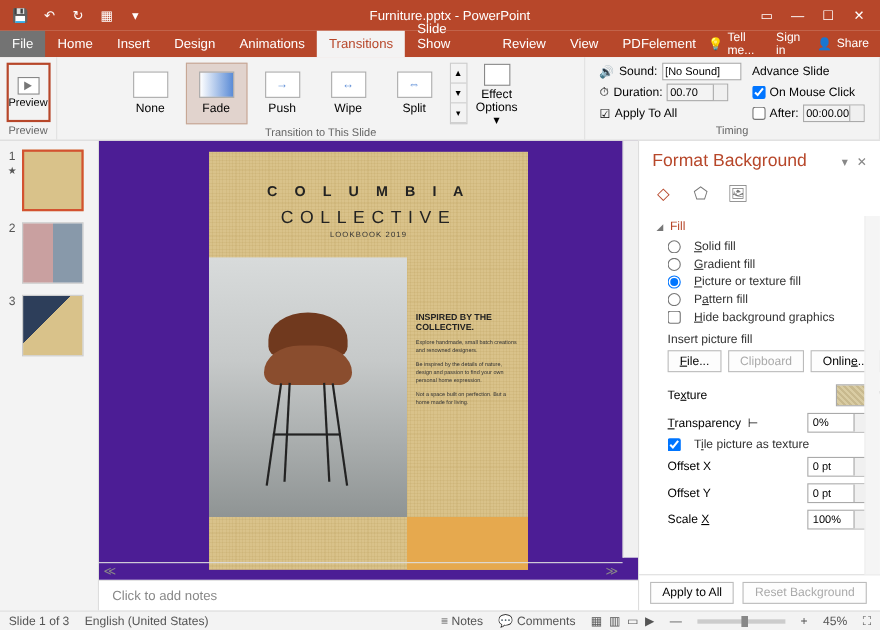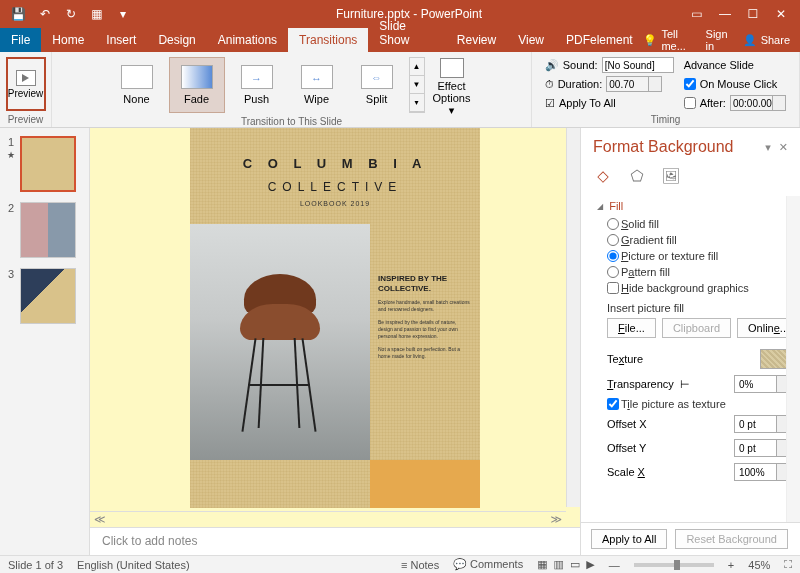--- a/index.html
+++ b/index.html
@@ -5,21 +5,21 @@
 *{box-sizing:border-box;margin:0;padding:0;font-family:"Segoe UI",Arial,sans-serif;font-size:11px;user-select:none}
 body{width:800px;height:573px;background:#fff;overflow:hidden;position:relative}
 .titlebar{height:28px;background:#b7472a;display:flex;align-items:center;color:#fff}
 .titlebar .qat{display:flex;align-items:center;gap:4px;padding-left:8px}
 .titlebar .qat span{width:22px;height:22px;display:flex;align-items:center;justify-content:center;font-size:12px}
 .titlebar .title{flex:1;text-align:center;font-size:12px}
 .titlebar .winctrl{display:flex;align-items:center;gap:2px;padding-right:6px}
 .titlebar .winctrl span{width:26px;height:22px;display:flex;align-items:center;justify-content:center;font-size:12px}
 .menubar{height:24px;background:#b7472a;display:flex;align-items:flex-end;color:#fff}
 .menubar .tab{padding:5px 11px;font-size:12px;cursor:pointer}
-.menubar .tab.file{background:#0369a1}
+.menubar .tab.file{background:#737373}
 .menubar .tab.active{background:#f3f3f3;color:#b7472a}
 .menubar .spacer{flex:1}
 .menubar .right{display:flex;align-items:center;gap:8px;padding-right:10px;font-size:12px}
 .menubar .right span{display:flex;align-items:center;gap:4px}
 .ribbon{height:76px;background:#f3f3f3;border-bottom:1px solid #d4d4d4;display:flex;position:relative}
 .ribbon .group{display:flex;flex-direction:column;align-items:center;border-right:1px solid #e1e1e1;padding:2px 6px 0}
 .ribbon .group .content{flex:1;display:flex;align-items:center;gap:4px}
 .ribbon .group .label{font-size:10px;color:#666;padding-bottom:2px}
 .preview-btn{width:40px;display:flex;flex-direction:column;align-items:center;gap:2px;border:2px solid #b7472a;padding:4px 2px;height:54px;justify-content:center}
 .preview-btn .ico{width:20px;height:16px;border:1px solid #888;background:#fff;position:relative}
@@ -38,45 +38,45 @@
 .timing-grid .spin{width:56px;height:16px;border:1px solid #aaa;font-size:10px;padding:0 14px 0 2px;display:flex;align-items:center;position:relative}
 .timing-grid .spin::after{content:"";position:absolute;right:0;top:0;width:12px;height:100%;border-left:1px solid #aaa;background:linear-gradient(#f0f0f0,#f0f0f0)}
 .timing-grid input[type=checkbox]{width:12px;height:12px}
 .stage{position:absolute;top:128px;left:0;right:0;bottom:18px;display:flex}
 .thumbs{width:90px;background:#f3f3f3;border-right:1px solid #ddd;padding:8px 6px;overflow:hidden}
 .thumb-row{display:flex;gap:4px;margin-bottom:10px}
 .thumb-row .num{font-size:11px;color:#555;width:10px;display:flex;flex-direction:column;align-items:center;gap:2px}
 .thumb{width:56px;height:56px;background:#fff;border:1px solid #ccc}
 .thumb.sel{border:2px solid #d35230}
 .canvas-area{flex:1;display:flex;flex-direction:column;background:#f0f0f0;overflow:hidden}
-.canvas{flex:1;display:flex;align-items:flex-start;justify-content:center;position:relative;background:#fef9c3}
+.canvas{flex:1;display:flex;align-items:center;justify-content:center;position:relative;background:#4c1d95}
 .canvas .scroll-v{position:absolute;right:0;top:0;bottom:20px;width:14px;background:#f0f0f0;border-left:1px solid #ddd}
 .canvas .scroll-h{position:absolute;left:0;right:14px;bottom:0;height:16px;border-top:1px solid #ddd;display:flex;justify-content:space-between;padding:0 4px;align-items:center;font-size:9px;color:#888}
 .slide{width:290px;height:380px;background:#d9c28a;background-image:repeating-linear-gradient(0deg,rgba(180,150,80,.15) 0 1px,transparent 1px 3px),repeating-linear-gradient(90deg,rgba(180,150,80,.15) 0 1px,transparent 1px 3px);position:relative}
 .slide .title-t{position:absolute;top:28px;left:0;right:0;text-align:center;letter-spacing:6px;font-weight:600;color:#222;font-size:13px}
-.slide .sub-t{position:absolute;top:52px;left:0;right:0;text-align:center;letter-spacing:6px;color:#222;font-size:12px}
+.slide .sub-t{position:absolute;top:52px;left:0;right:0;text-align:center;letter-spacing:6px;color:#222;font-size:16px}
 .slide .look{position:absolute;top:72px;left:0;right:0;text-align:center;font-size:7px;letter-spacing:1px;color:#333}
 .slide .photo{position:absolute;top:96px;left:0;width:180px;height:236px;background:linear-gradient(180deg,#d8dbdb 0%,#c6c9c9 40%,#8f9494 100%)}
 .slide .bottom-bar{position:absolute;bottom:0;right:0;width:110px;height:48px;background:#e6a94e}
 .slide .copy{position:absolute;top:146px;left:188px;right:8px}
 .slide .copy .h1{font-size:8px;font-weight:700;color:#222;line-height:1.2}
 .slide .copy .p{font-size:5px;color:#333;margin-top:6px;line-height:1.4}
 .notes{height:28px;border-top:1px solid #ddd;padding:6px 12px;color:#888;font-size:12px;background:#fff}
 .panel{width:220px;border-left:1px solid #ddd;background:#fff;display:flex;flex-direction:column}
 .panel-hdr{padding:10px 12px 6px;display:flex;align-items:center;justify-content:space-between}
 .panel-hdr .t{color:#b7472a;font-size:16px}
 .panel-icons{display:flex;gap:14px;padding:4px 12px 10px}
 .panel-icons span{width:20px;height:20px;display:flex;align-items:center;justify-content:center;font-size:15px;color:#777}
 .panel-icons span.active{color:#b7472a}
 .panel-body{flex:1;overflow:auto;padding:0 10px 8px 16px;position:relative}
 .panel-body .scroll{position:absolute;right:0;top:0;bottom:0;width:14px;background:#f5f5f5;border-left:1px solid #eee}
 .sect{margin-bottom:8px}
 .sect-title{color:#b7472a;font-size:11px;padding:4px 0;display:flex;align-items:center;gap:6px}
 .sect-title::before{content:"◢";font-size:8px;color:#777;transform:rotate(0)}
-.radio-row,.check-row{display:flex;align-items:flex-end;gap:2px;padding:2px 0 2px 10px;font-size:11px;color:#333}
+.radio-row,.check-row{display:flex;align-items:flex-end;gap:12px;padding:2px 0 2px 10px;font-size:11px;color:#333}
 .radio-row input,.check-row input{width:12px;height:12px}
 .sub-label{font-size:11px;color:#333;padding:6px 0 4px 10px}
 .btn-row{display:flex;gap:6px;padding-left:10px}
 .btn{border:1px solid #bbb;background:#fdfdfd;padding:3px 10px;font-size:11px;cursor:pointer}
 .btn.dis{color:#aaa}
 .field-row{display:flex;align-items:center;justify-content:space-between;padding:3px 0 3px 10px;font-size:11px}
 .field-row .spin{width:56px;height:18px;border:1px solid #aaa;position:relative;display:flex;align-items:center;padding:0 14px 0 4px;font-size:10px}
 .field-row .spin::after{content:"";position:absolute;right:0;top:0;width:12px;height:100%;border-left:1px solid #aaa;background:#f0f0f0}
 .tex-btn{width:30px;height:20px;border:1px solid #aaa;background:repeating-linear-gradient(45deg,#c8b98e 0 2px,#d9cca3 2px 4px);position:relative}
 .tex-btn::after{content:"▾";position:absolute;right:-14px;top:2px;font-size:9px;color:#555}

